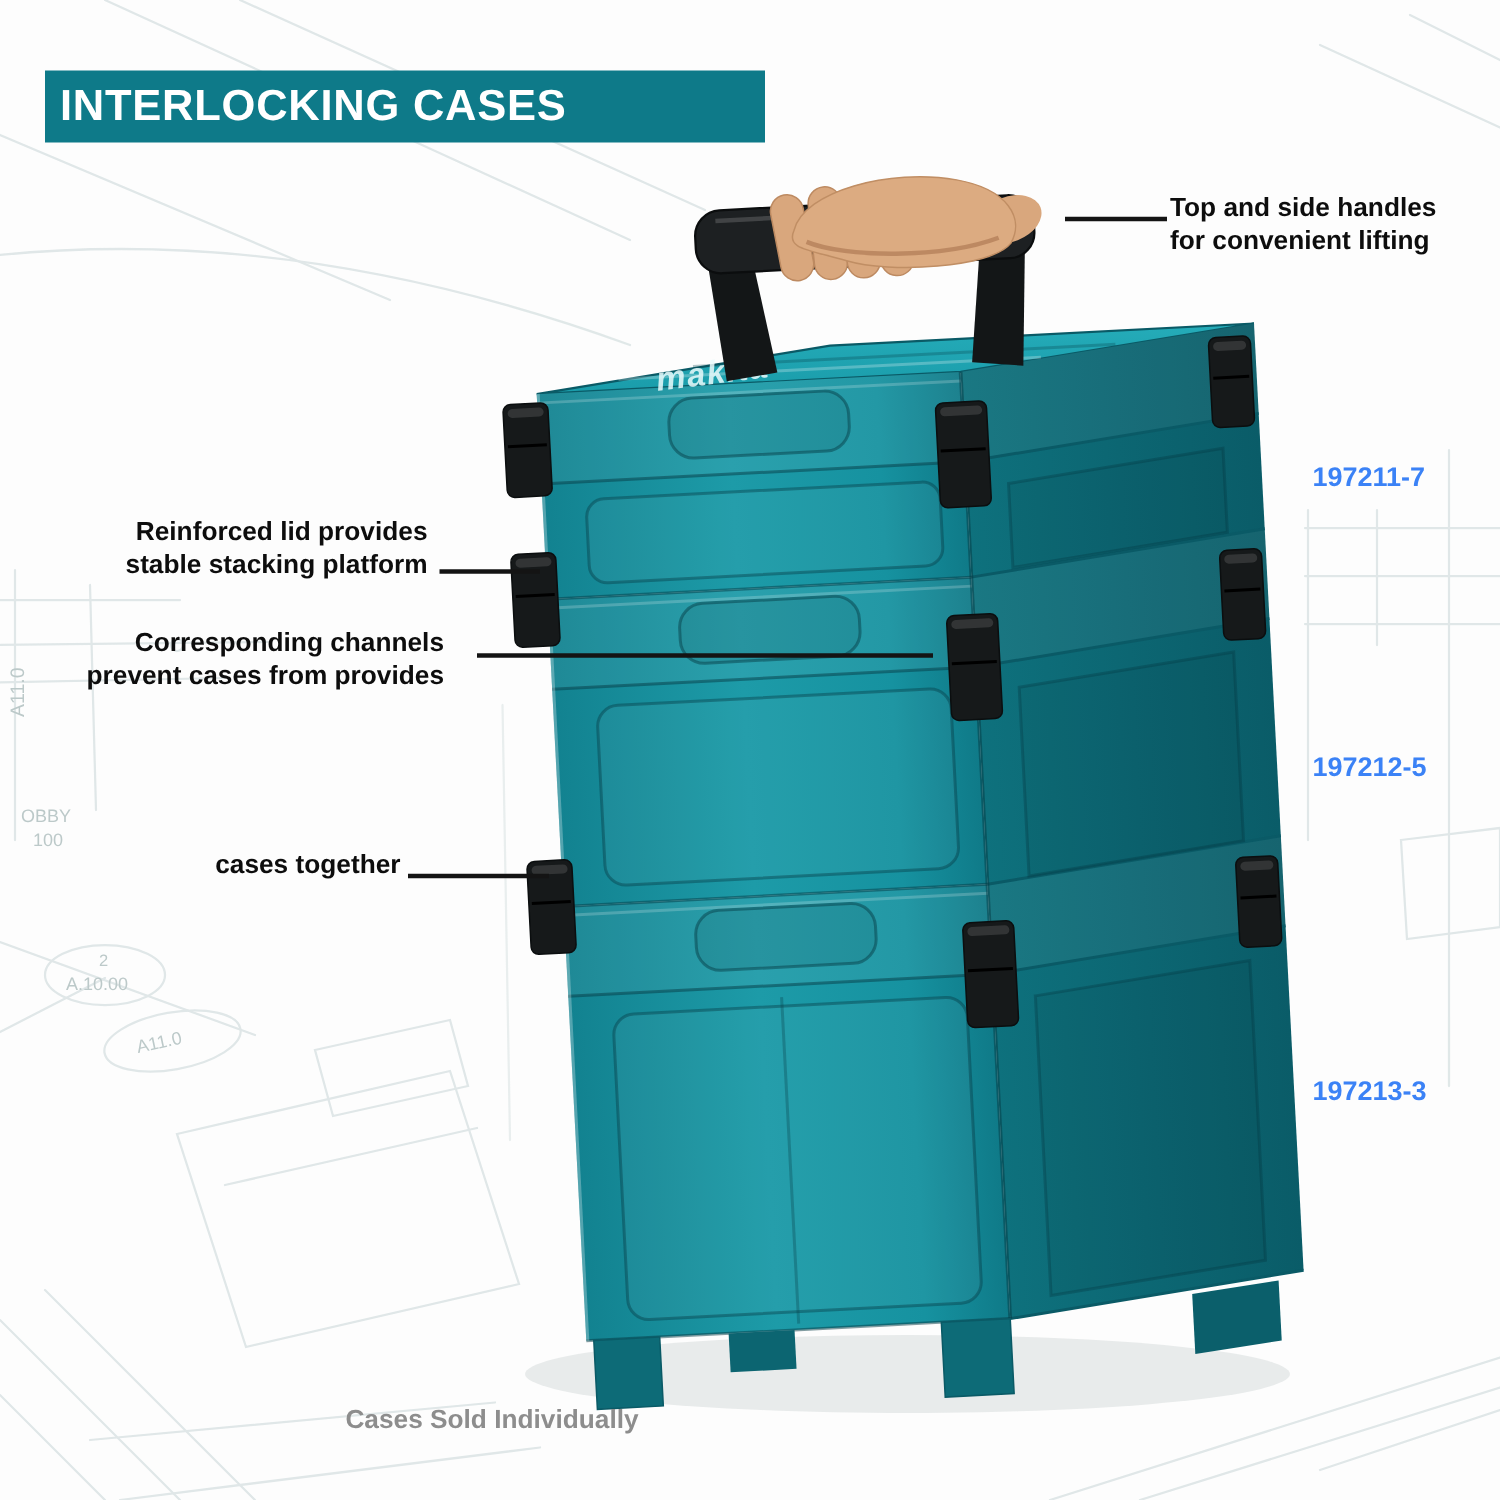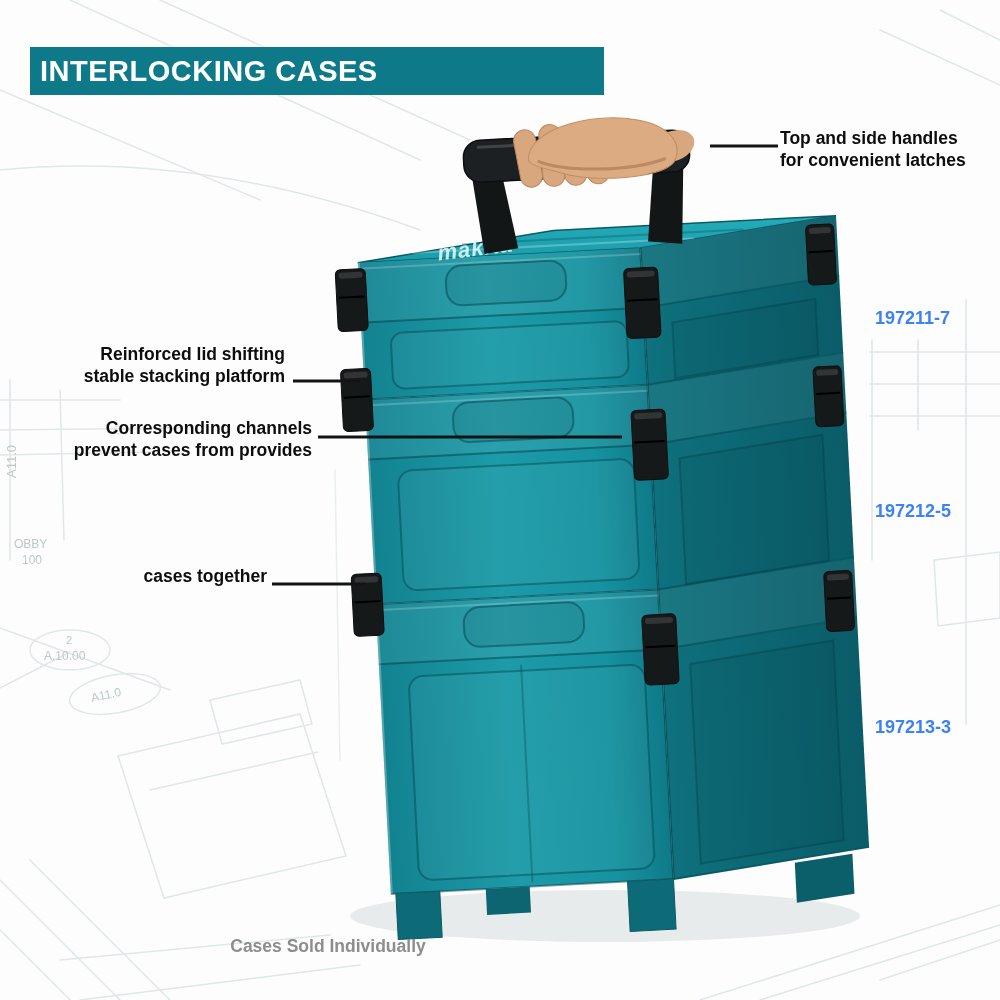--- a/index.html
+++ b/index.html
@@ -2,21 +2,21 @@
 <html><head>
 <meta charset="utf-8">
 <style>
   html,body{margin:0;padding:0;}
   body{width:1000px;height:1000px;position:relative;background:#fdfdfd;
        font-family:"Liberation Sans",sans-serif;overflow:hidden;}
   .stage{position:absolute;inset:0;width:1000px;height:1000px;}
   svg.layer{position:absolute;left:0;top:0;width:1000px;height:1000px;}
   #bg-svg{z-index:0;}
   #art-svg{z-index:1;}
-  .banner{position:absolute;left:30px;top:47px;width:574px;height:48px;
+  .banner{position:absolute;left:30px;top:47px;width:480px;height:48px;
           background:#0e7a89;display:flex;align-items:center;z-index:2;
           padding-left:10px;box-sizing:border-box;}
   .banner span{color:#ffffff;font-weight:bold;font-size:29px;letter-spacing:.5px;}
   .callout{position:absolute;z-index:2;font-weight:bold;font-size:17.5px;
            line-height:22px;color:#0d0d0d;white-space:nowrap;}
   .callout.right{text-align:right;}
   .partnum{position:absolute;z-index:2;font-weight:bold;font-size:18px;color:#3b82f6;}
   .footnote{position:absolute;z-index:2;left:168px;top:916px;width:320px;
             text-align:center;font-weight:bold;font-size:17.5px;color:#8d8d8d;margin-top:20px;}
 </style>
@@ -239,27 +239,27 @@
       <line x1="272" y1="584" x2="366" y2="584"></line>
     </g>
   </svg>
 
   <div class="banner">
     <span>INTERLOCKING CASES</span>
   </div>
 
   <div class="callout" style="left:780px;top:127px;">
     <div>Top and side handles</div>
-    <div>for convenient latches</div>
+    <div>for convenient lifting</div>
   </div>
   <div class="callout right" style="right:715px;top:343px;">
-    <div>Reinforced lid shifting</div>
+    <div>Reinforced lid provides</div>
     <div>stable stacking platform</div>
   </div>
-  <div class="callout right" style="right:688px;top:417px;">
+  <div class="callout right" style="right:704px;top:417px;">
     <div>Corresponding channels</div>
     <div>prevent cases from provides</div>
   </div>
   <div class="callout right" style="right:733px;top:565px;">
     <div>cases together</div>
   </div>
 
   <div class="partnum" style="left:875px;top:308px;">197211-7</div>
   <div class="partnum" style="left:875px;top:501px;">197212-5</div>
   <div class="partnum" style="left:875px;top:717px;">197213-3</div>

